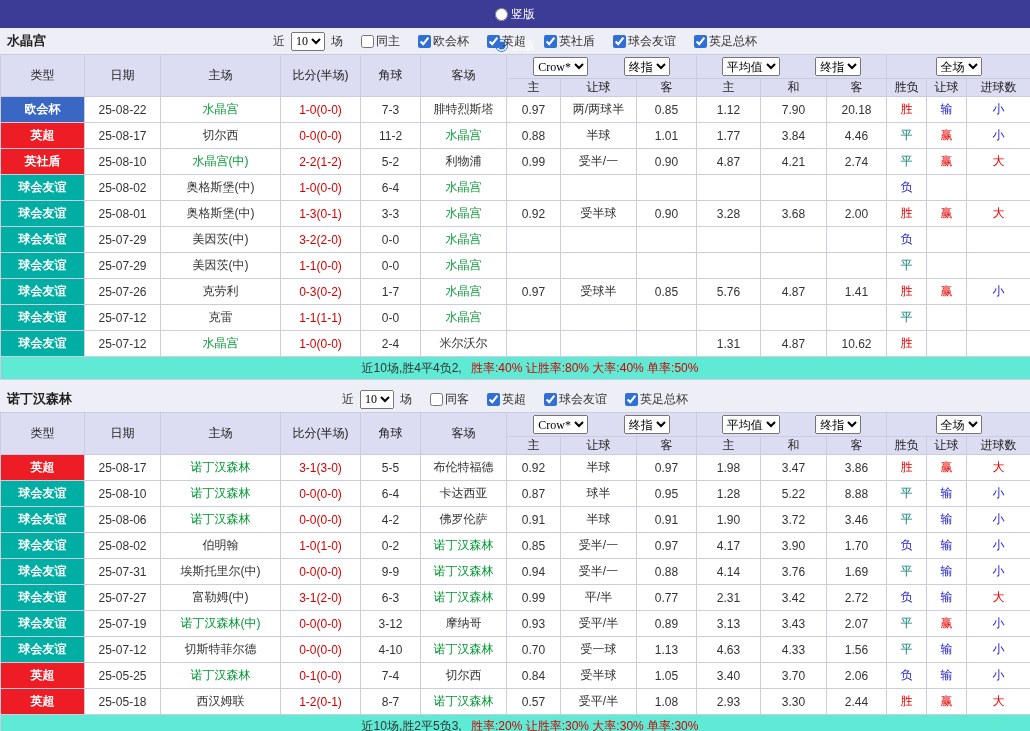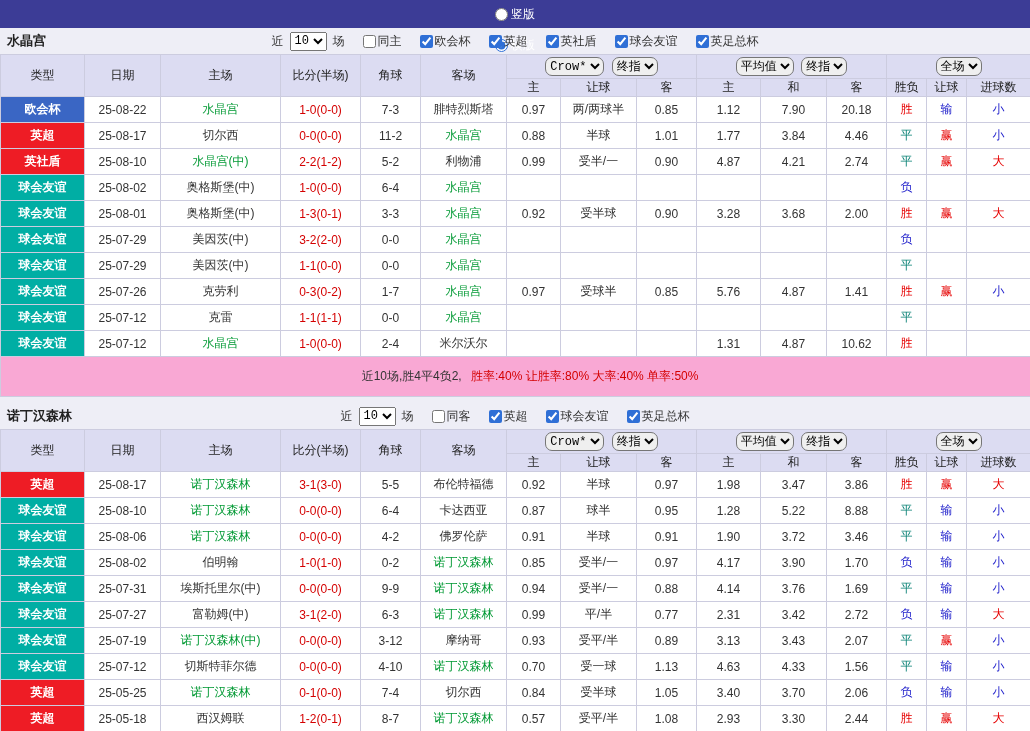--- a/index.html
+++ b/index.html
@@ -50,21 +50,21 @@
   .sec-head .team {
     position: absolute;
     left: 7px;
     font-weight: bold;
     font-size: 13px;
     color: #222;
   }
   .filters { display: flex; align-items: center; gap: 6px; }
   .filters .chk, .lg-wrap label { display: inline-flex; align-items: center; gap: 2px; margin-left: 12px; }
   .lg-wrap { display: inline-flex; align-items: center; gap: 6px; }
-  select { font-size: 12px; height: 19px; font-family: Liberation Mono, monospace; }
+  select { font-size: 12px; height: 19px; font-family: Liberation Serif, serif; }
   
   table {
     width: 1030px;
     table-layout: fixed;
     border-collapse: collapse;
     background: #fff;
   }
   th, td {
     border: 1px solid #ccccdf;
     text-align: center;
@@ -73,28 +73,28 @@
     overflow: hidden;
     white-space: nowrap;
   }
   thead th {
     background: var(--c-headbg, #dcdcf2);
     font-weight: normal;
     color: #222;
   }
   thead tr:first-child th { height: 24px; }
   thead tr:last-child th { height: 18px; }
-  thead select { margin: 0 2px; border-radius: 7px; }
+  thead select { margin: 0 16px; }
   td.type { color: #fff; font-weight: bold; }
   td.focus { color: var(--c-focus, #009933); }
   td.score { color: var(--c-score, #d40000); }
   td.c-win { color: var(--c-win, #e60000); }
   td.c-draw { color: var(--c-draw, #0b8276); }
   td.c-lose { color: var(--c-lose, #2222cc); }
-  tfoot td { height: 40px; background: #f9a8d4; padding-left: 30px; }
+  tfoot td { height: 23px; background: #5eead4; padding-left: 30px; }
   tfoot .rates { color: var(--c-score, #d40000); margin-left: 6px; }
 </style>
 </head>
 <body>
 
 <div class="topbar">
   <span class="title">近期战绩</span>
   <label>
     <input type="radio" name="layout" style="">
     <span>竖版</span>

